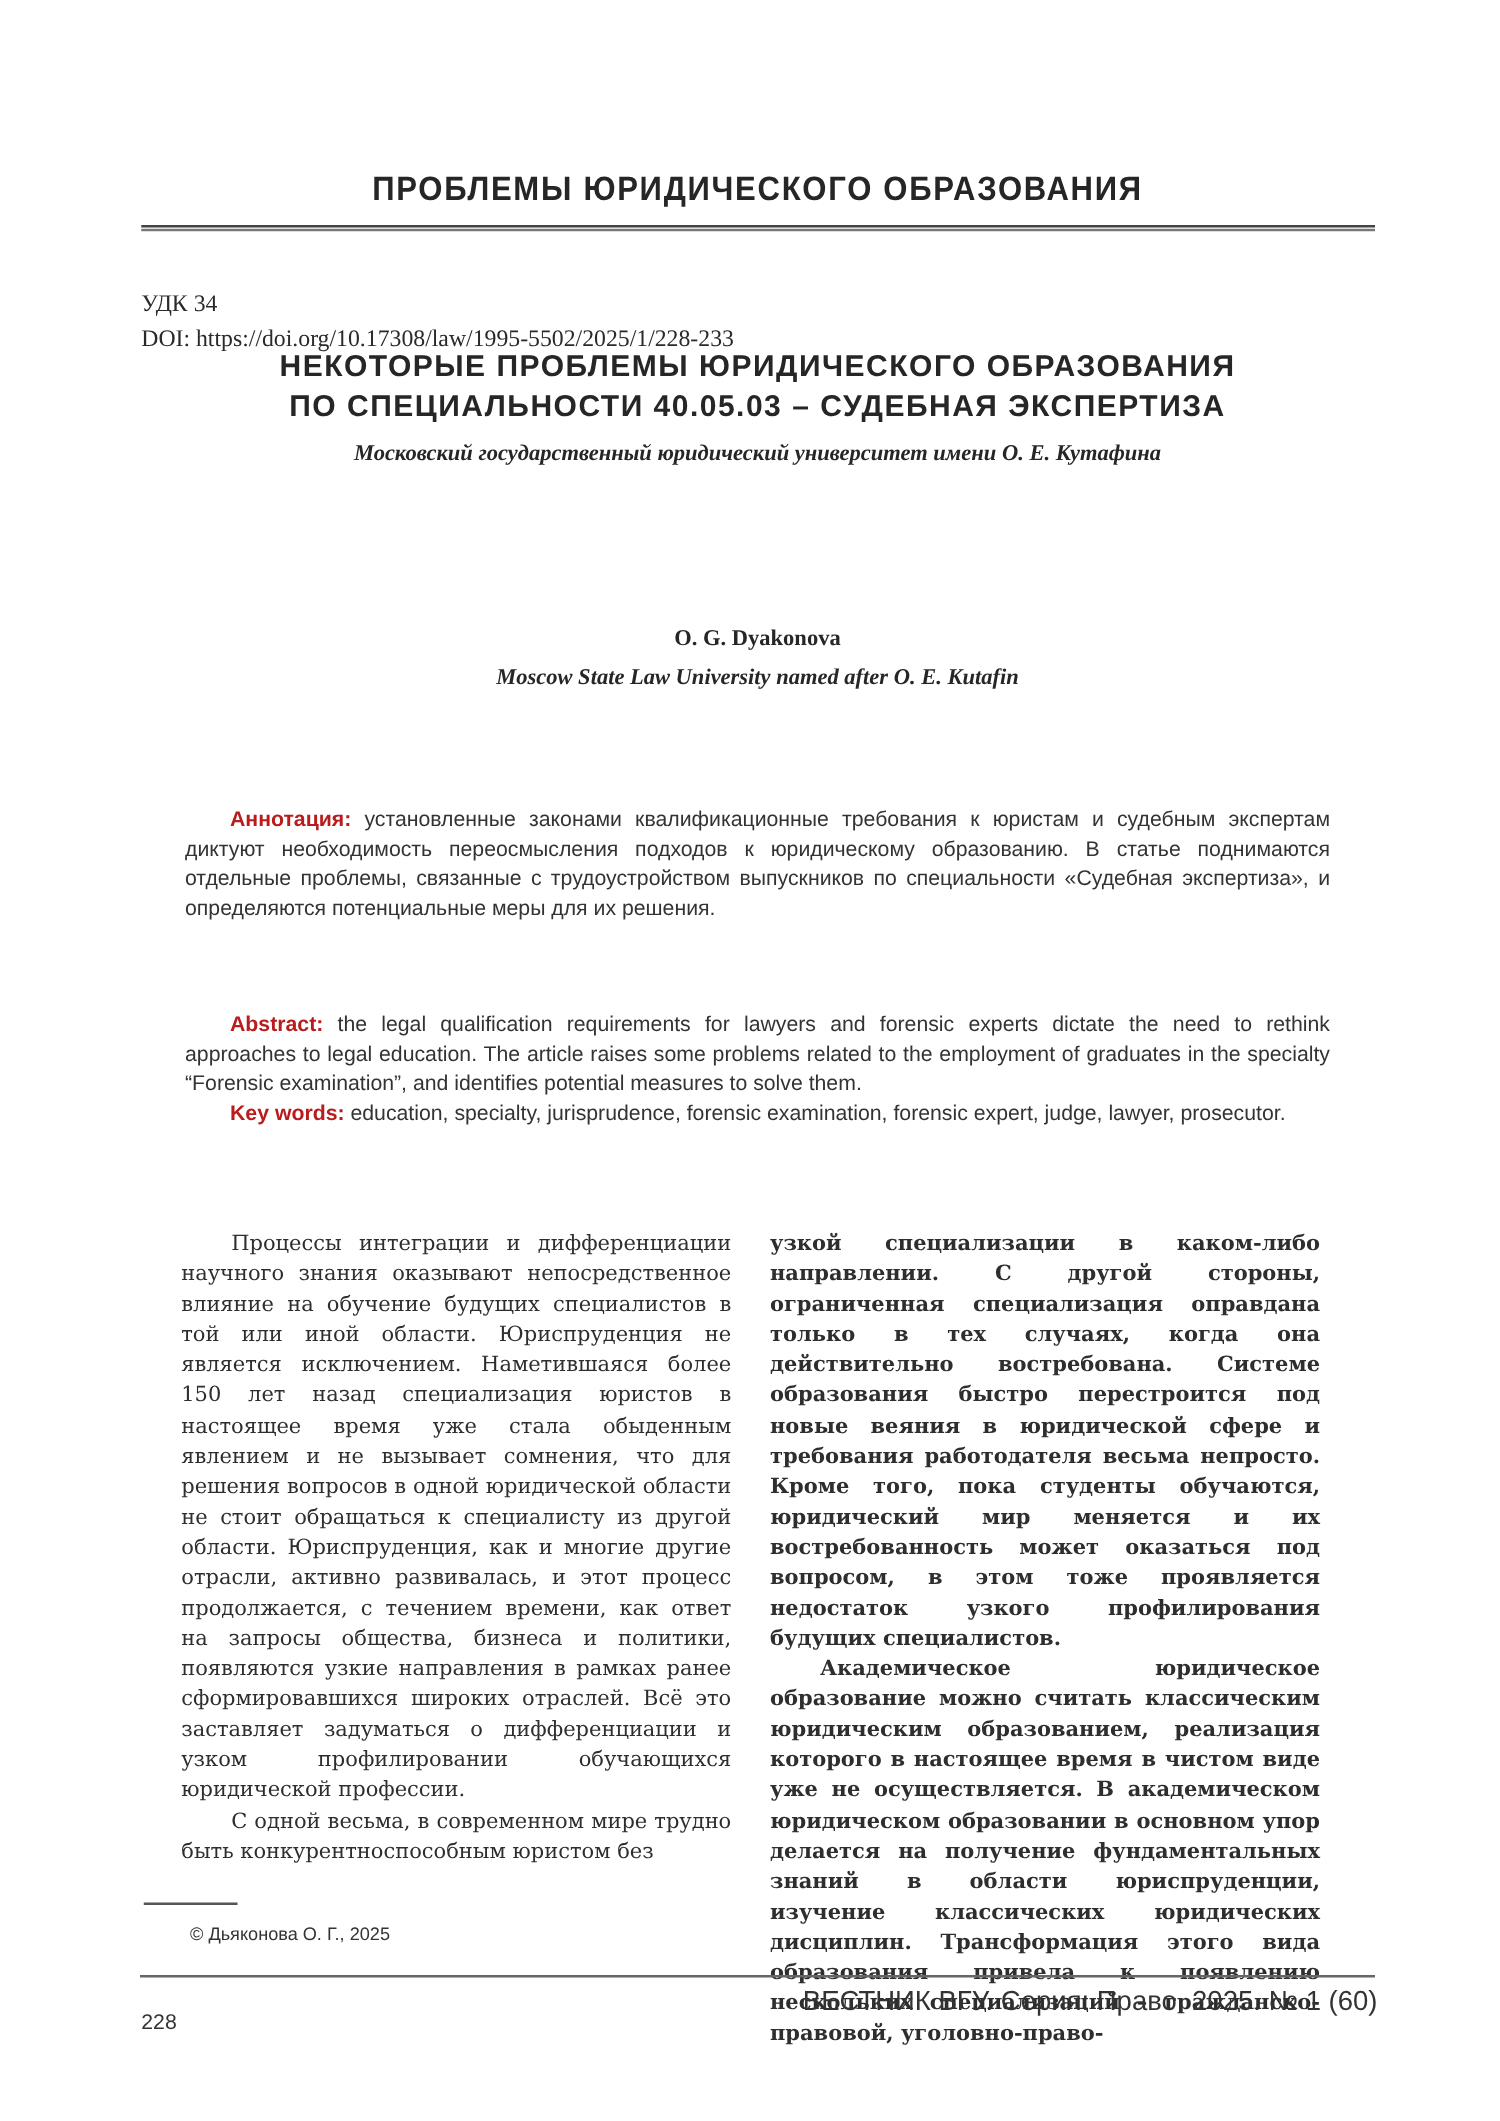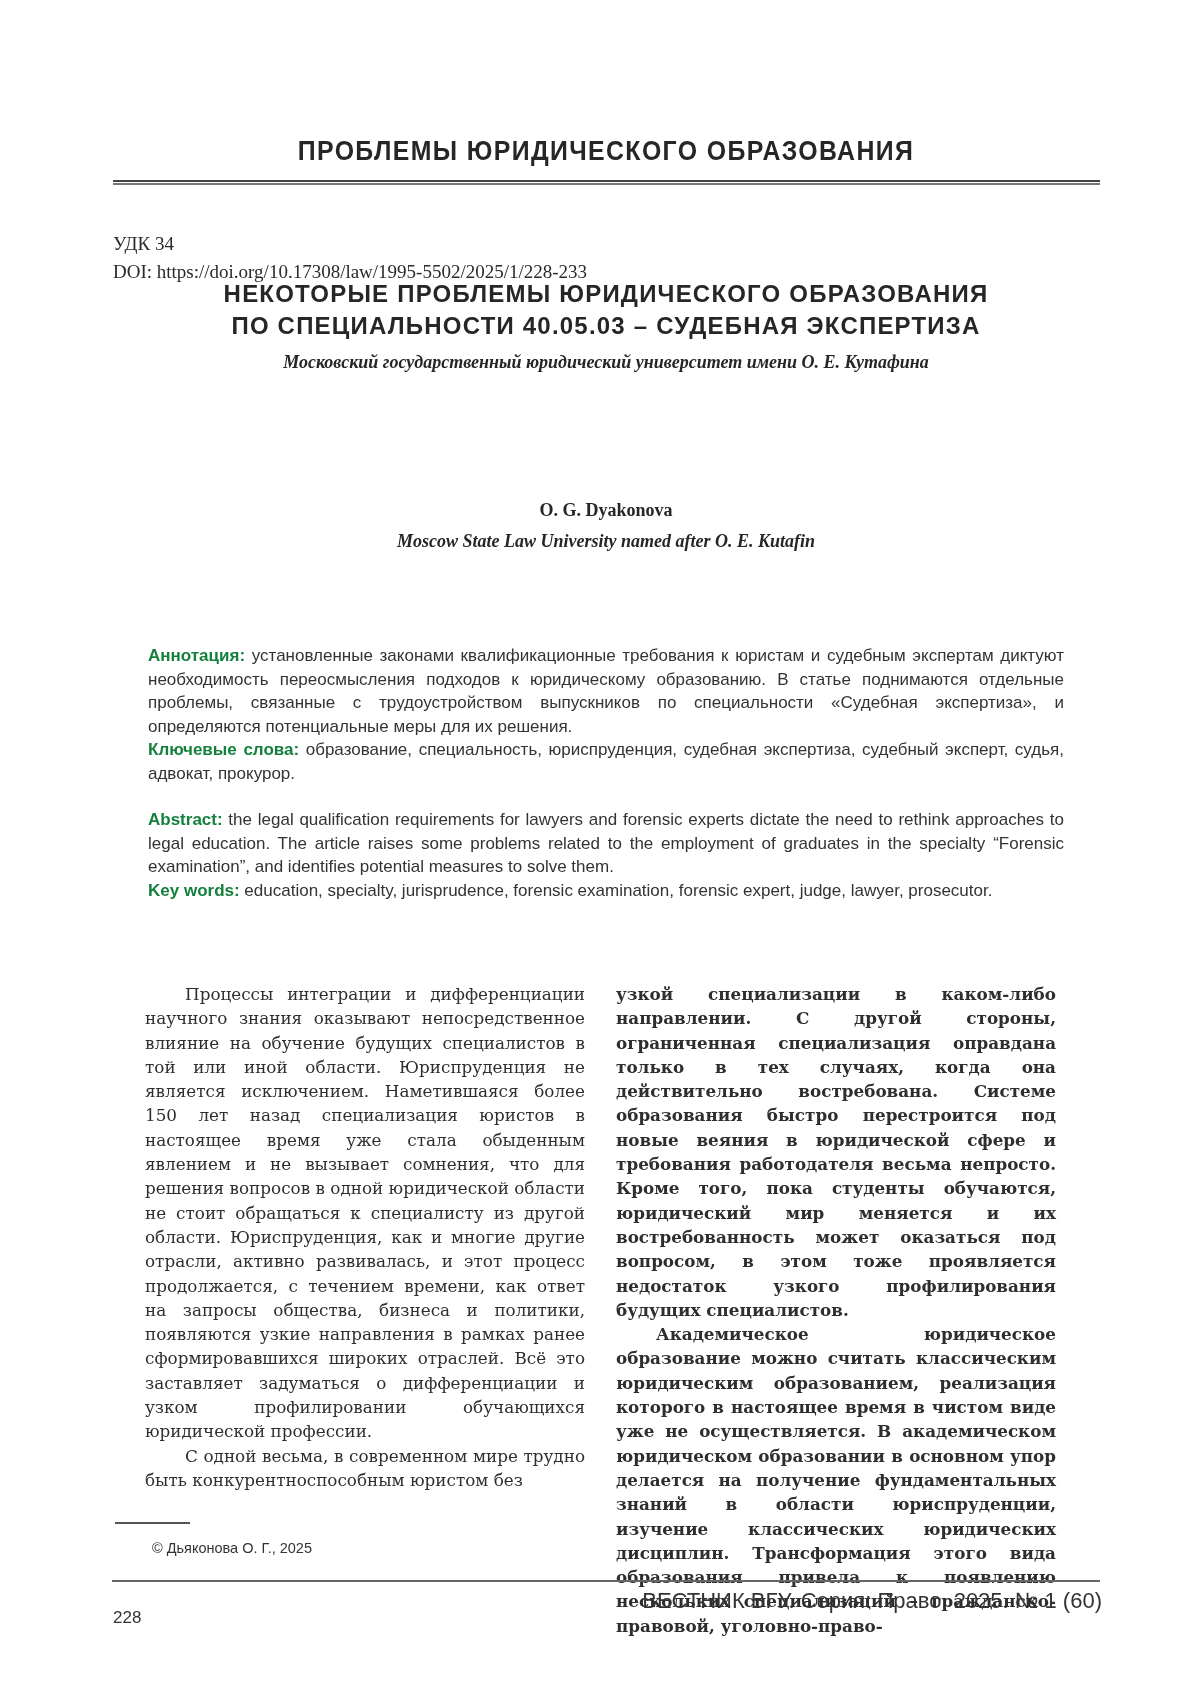--- a/index.html
+++ b/index.html
@@ -10,21 +10,21 @@
   .section-rule { position: absolute; left: 113px; width: 987px; top: 180px; height: 5px; border-top: 2px solid #444; border-bottom: 2px solid #777; box-sizing: border-box; }
 
   .meta { position: absolute; left: 113px; top: 218px; font-family: "Liberation Serif", "DejaVu Serif", serif; font-size: 19px; line-height: 28px; color: #2a2a2a; margin-top: 12px; }
 
   .title-block { position: absolute; left: 112px; width: 988px; text-align: center; }
   .title { font-family: "Liberation Sans", "DejaVu Sans", sans-serif; font-weight: bold; font-size: 24px; line-height: 32px; letter-spacing: 1.2px; color: #262626; }
   .author { font-family: "Liberation Serif", "DejaVu Serif", serif; font-weight: bold; font-size: 18px; color: #262626; }
   .affil { font-family: "Liberation Serif", "DejaVu Serif", serif; font-weight: bold; font-style: italic; font-size: 18px; color: #262626; }
 
   .abstract-block { position: absolute; left: 148px; width: 916px; font-family: "Liberation Sans", "DejaVu Sans", sans-serif; font-size: 17px; line-height: 23.5px; color: #333; text-align: justify; }
-  .abstract-block b { color: #15803d; }
+  .abstract-block b { color: #b91c1c; margin-left: 36px; }
 
   .col { position: absolute; width: 440px; font-family: "DejaVu Serif", "Liberation Serif", serif; font-size: 16.8px; line-height: 24.3px; color: #2e2e2e; text-align: justify; hyphens: manual; }
   .col p { margin: 0; }
   .indent { text-indent: 40px; }
   .col-left { left: 145px; top: 982px; }
   .col-right { left: 616px; top: 982px; font-weight: bold; }
 
   .fn-rule { position: absolute; left: 115px; top: 1522px; width: 75px; height: 0; border-top: 2px solid #555; }
   .footnote { position: absolute; left: 152px; top: 1540px; font-family: "Liberation Sans", "DejaVu Sans", sans-serif; font-size: 14.5px; color: #333; }
 
@@ -51,21 +51,20 @@
     <div class="affil" style="margin-top: 10px;">Московский государственный юридический университет имени О. Е. Кутафина</div>
   </div>
 
   <div class="title-block" style="top: 480px;">
     <div class="author" style="margin-top: 20px;">O. G. Dyakonova</div>
     <div class="affil" style="margin-top: 10px;">Moscow State Law University named after O. E. Kutafin</div>
   </div>
 
   <div class="abstract-block" style="top: 644px;">
     <div><b>Аннотация:</b><span> установленные законами квалификационные требования к юристам и судебным экспертам диктуют необходимость переосмысления подходов к юридическому образованию. В статье поднимаются отдельные проблемы, связанные с трудоустройством выпускников по специальности «Судебная экспертиза», и определяются потенциальные меры для их решения.</span></div>
-    <div><b>Ключевые слова:</b><span> образование, специальность, юриспруденция, судебная экспертиза, судебный эксперт, судья, адвокат, прокурор.</span></div>
   </div>
 
   <div class="abstract-block" style="top: 808px;">
     <div><b>Abstract:</b><span> the legal qualification requirements for lawyers and forensic experts dictate the need to rethink approaches to legal education. The article raises some problems related to the employment of graduates in the specialty “Forensic examination”, and identifies potential measures to solve them.</span></div>
     <div><b>Key words:</b><span> education, specialty, jurisprudence, forensic examination, forensic expert, judge, lawyer, prosecutor.</span></div>
   </div>
 
   <div class="col col-left">
     <p class="indent">Процессы интеграции и дифференциации научного знания оказывают непосредственное влияние на обучение будущих специалистов в той или иной области. Юриспруденция не является исключением. Наметившаяся более 150 лет назад специализация юристов в настоящее время уже стала обыденным явлением и не вызывает сомнения, что для решения вопросов в одной юридической области не стоит обращаться к специалисту из другой области. Юриспруденция, как и многие другие отрасли, активно развивалась, и этот процесс продолжается, с течением времени, как ответ на запросы общества, бизнеса и политики, появляются узкие направления в рамках ранее сформировавшихся широких отраслей. Всё это заставляет задуматься о дифференциации и узком профилировании обучающихся юридической профессии.</p>
     <p class="indent">С одной весьма, в современном мире трудно быть конкурентноспособным юристом без</p>

